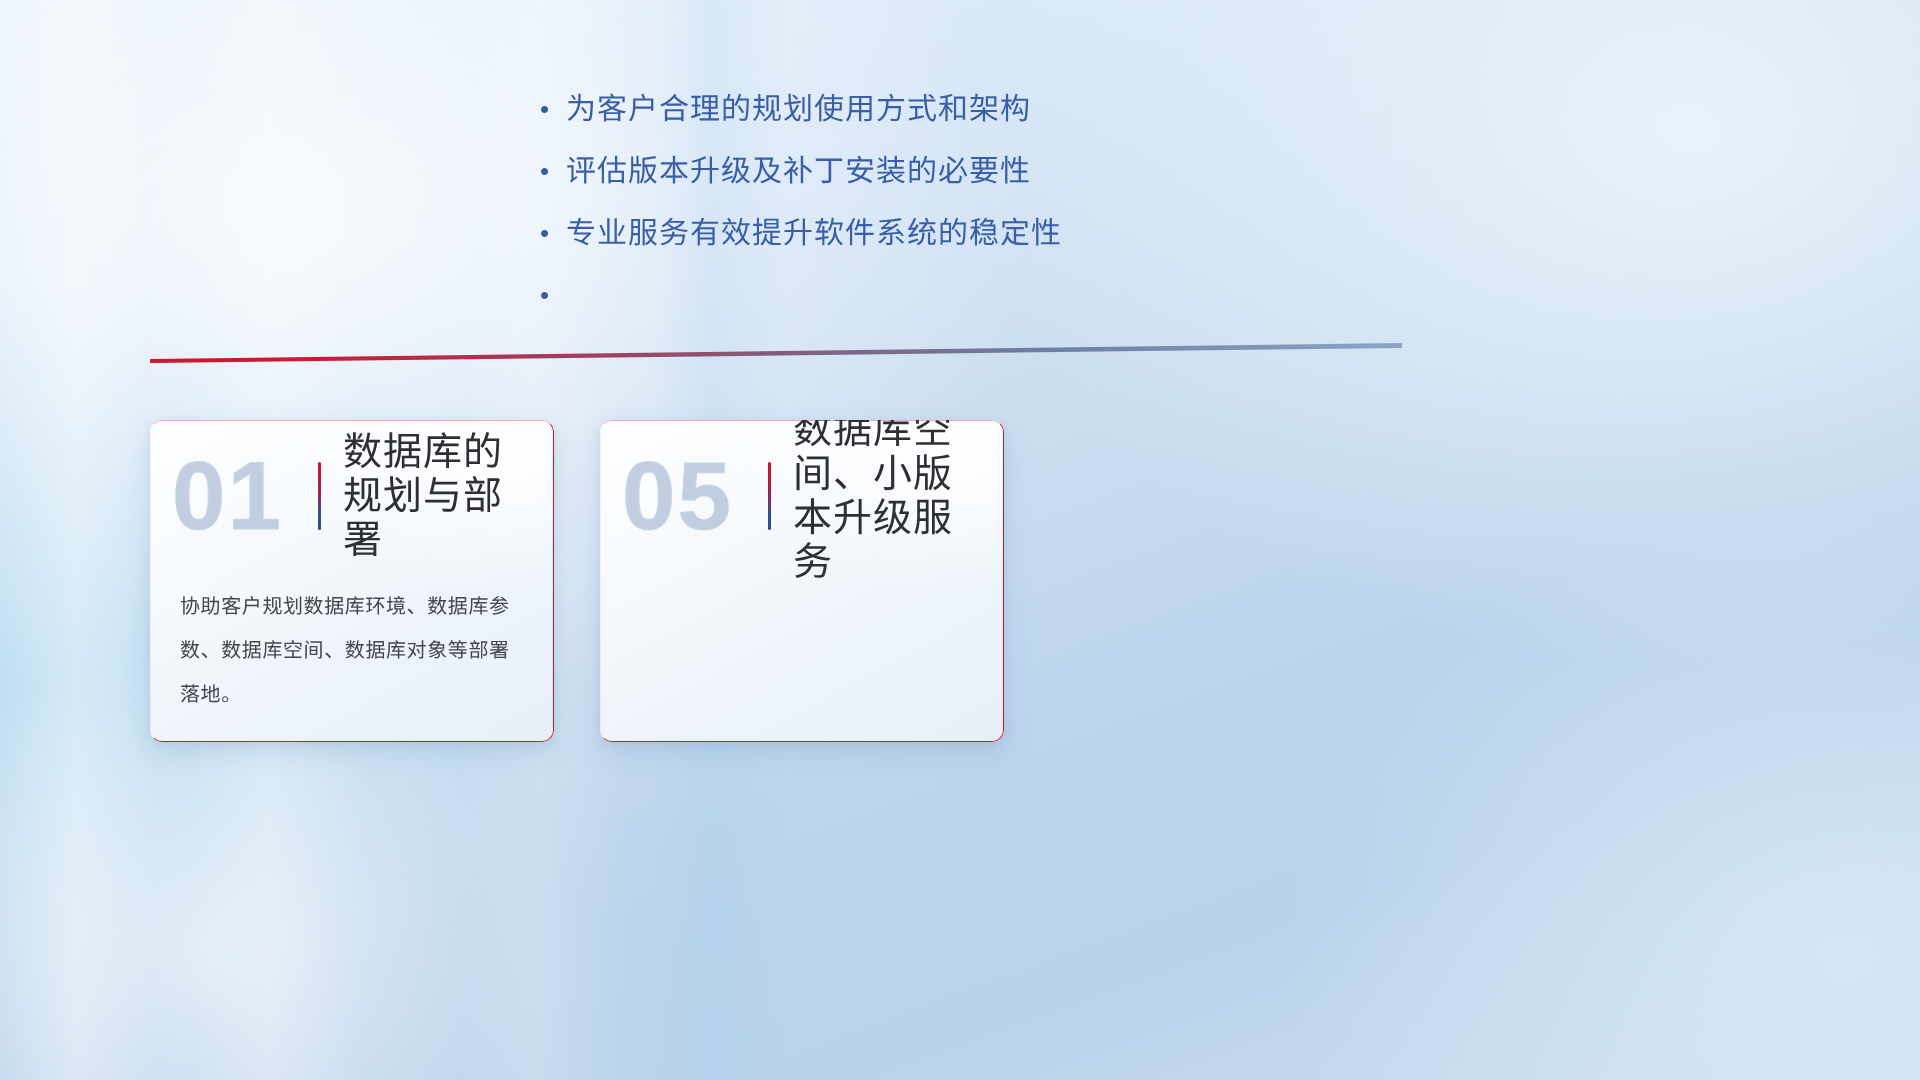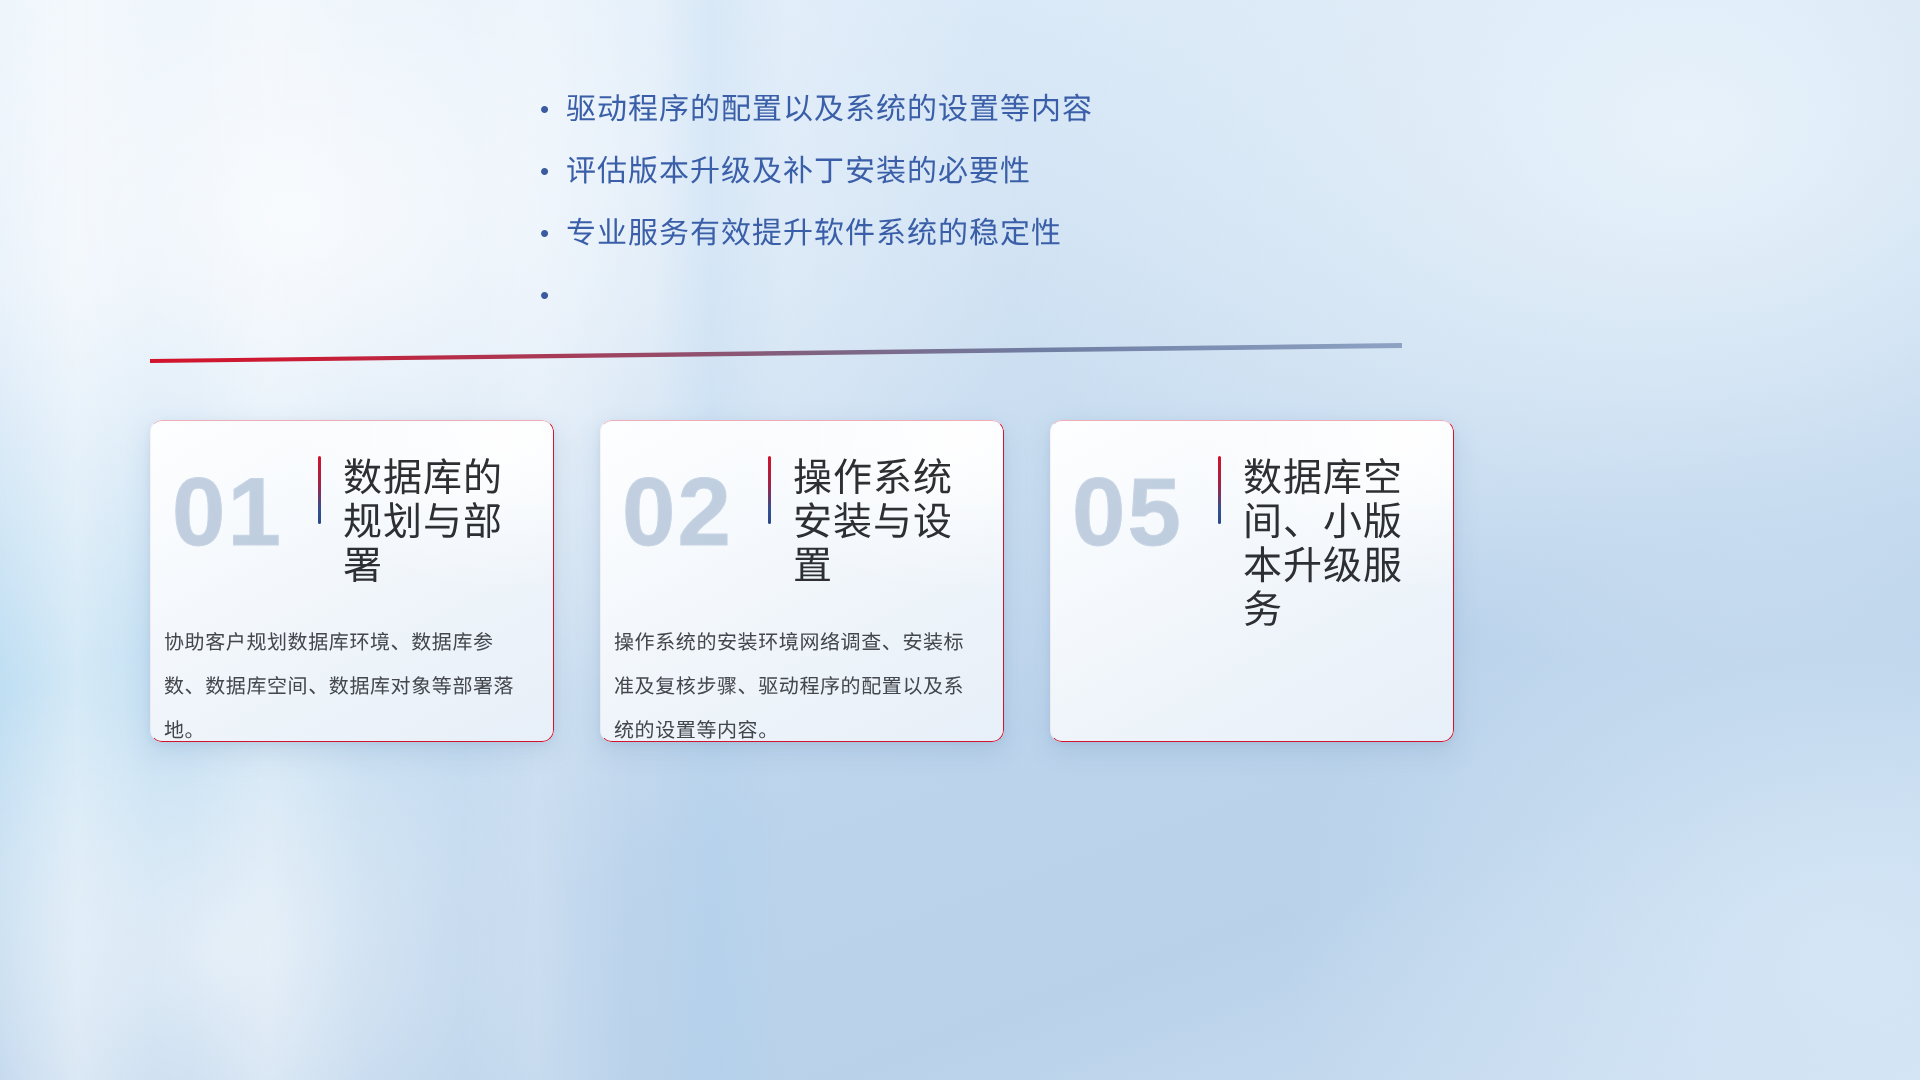--- a/index.html
+++ b/index.html
@@ -79,23 +79,22 @@
     border:1.6px solid transparent;
     border-right-color:#d2142c;
     border-bottom-color:#d2142c;
     border-top-color:rgba(210,20,44,0.34);
     border-left-color:rgba(210,20,44,0.05);
     pointer-events:none;
   }
   .card-header {
     position:relative;
     height:152px;
-    display:flex; 
+    display:flex; align-items:center;
     padding:0 0 0 22px;
-    margin-top:36px;
   }
   
   .card-number {
     position:relative;
     width:144px; flex:0 0 144px; height:112px;
     font-size:96px; font-weight:700; line-height:112px;
     letter-spacing:2px;
     color:#9fb4cd;
     -webkit-text-stroke:1px #a9bdd4;
     background-image:repeating-linear-gradient(
@@ -116,38 +115,38 @@
     background:linear-gradient(180deg,#d3122b 0%, #a22246 42%, #33508f 78%, #2b4a8b 100%);
     border-radius:2px;
   }
   .card-title {
     font-size:39px; line-height:44px;
     color:#2d2f33; font-weight:500;
     letter-spacing:1px;
     max-width:196px;
   }
   .card-body {
-    padding:12px 30px 0 14px;
+    padding:12px 30px 0 30px;
     font-size:20px; line-height:44px;
     color:#43474d; letter-spacing:0.6px;
   }
 </style>
 </head>
 <body>
 
 <div id="slide">
 
   <div id="bg-streaks"></div>
   <div id="bg-glow-bl"></div>
 
   <div id="bullets">
 
     <div class="bullet-row">
       <span class="bullet-dot">•</span>
-      <span class="bullet-text">驱动程序的配置以及系统的设置等内容</span>
+      <span class="bullet-text">为客户合理的规划使用方式和架构</span>
     </div>
 
     <div class="bullet-row">
       <span class="bullet-dot">•</span>
       <span class="bullet-text">评估版本升级及补丁安装的必要性</span>
     </div>
 
     <div class="bullet-row">
       <span class="bullet-dot">•</span>
       <span class="bullet-text">专业服务有效提升软件系统的稳定性</span>
@@ -180,29 +179,20 @@
     <div class="card">
       <div class="card-outline"></div>
       <div class="card-header">
         <div class="card-number">01</div>
         <div class="card-rule"></div>
         <div class="card-title">数据库的规划与部署</div>
       </div>
       <div class="card-body">协助客户规划数据库环境、数据库参数、数据库空间、数据库对象等部署落地。</div>
     </div>
 
-    <div class="card">
-      <div class="card-outline"></div>
-      <div class="card-header">
-        <div class="card-number">02</div>
-        <div class="card-rule"></div>
-        <div class="card-title">操作系统安装与设置</div>
-      </div>
-      <div class="card-body">操作系统的安装环境网络调查、安装标准及复核步骤、驱动程序的配置以及系统的设置等内容。</div>
-    </div>
 
     <div class="card">
       <div class="card-outline"></div>
       <div class="card-header">
         <div class="card-number">05</div>
         <div class="card-rule"></div>
         <div class="card-title">数据库空间、小版本升级服务</div>
       </div>
     </div>
 

